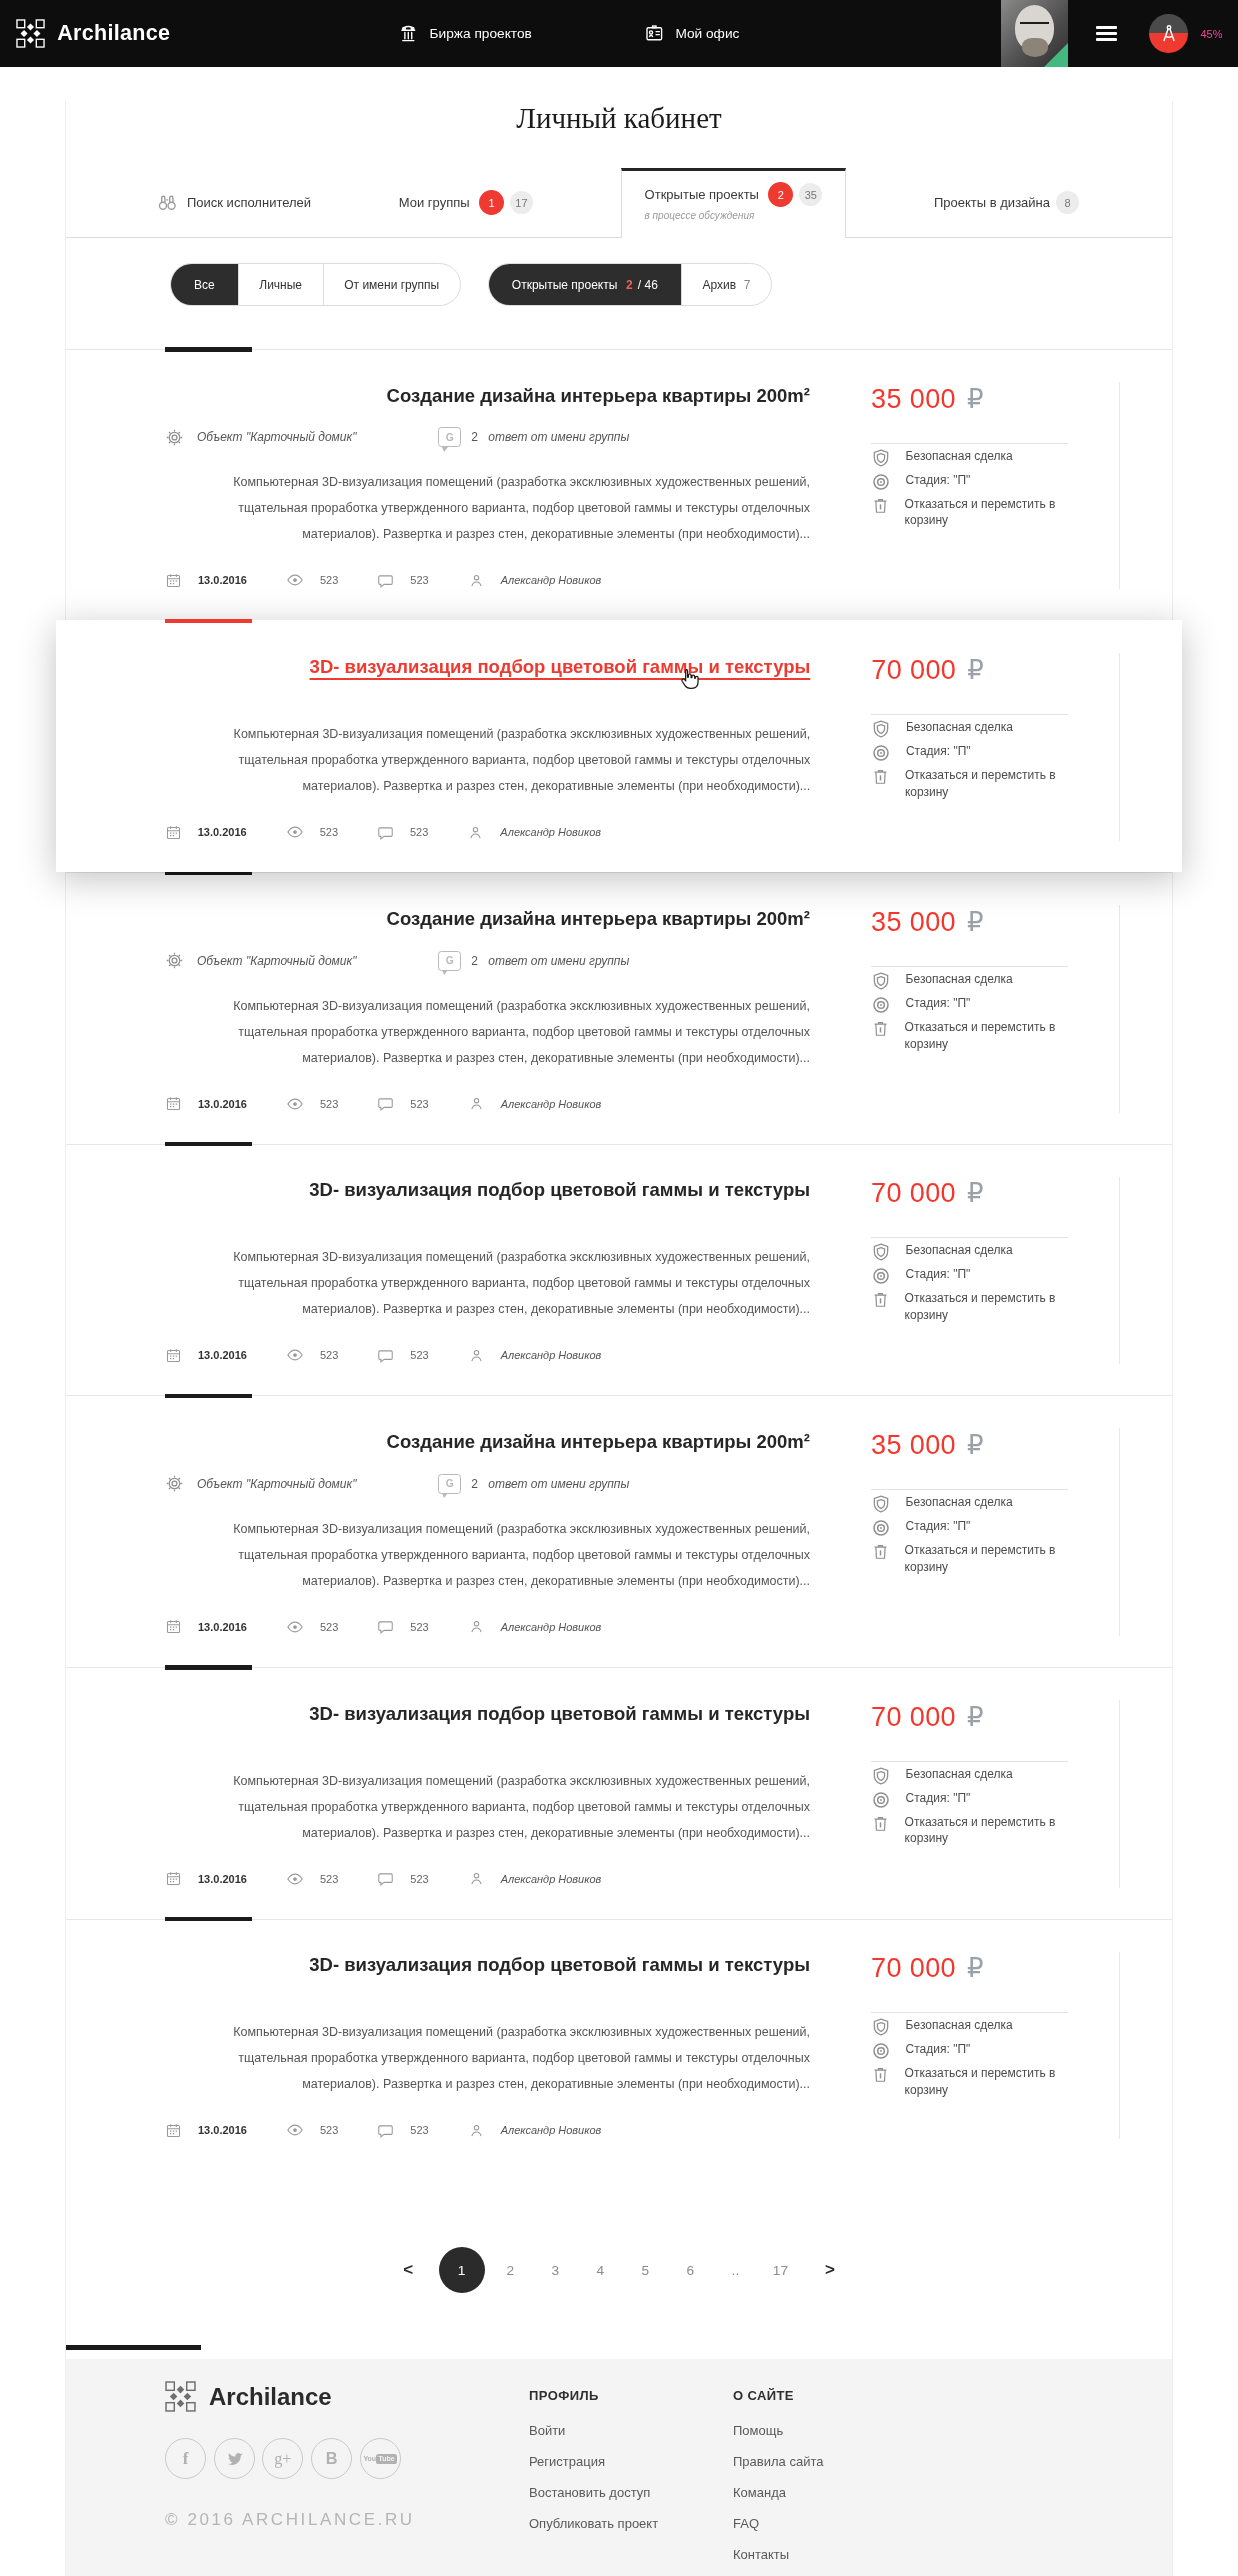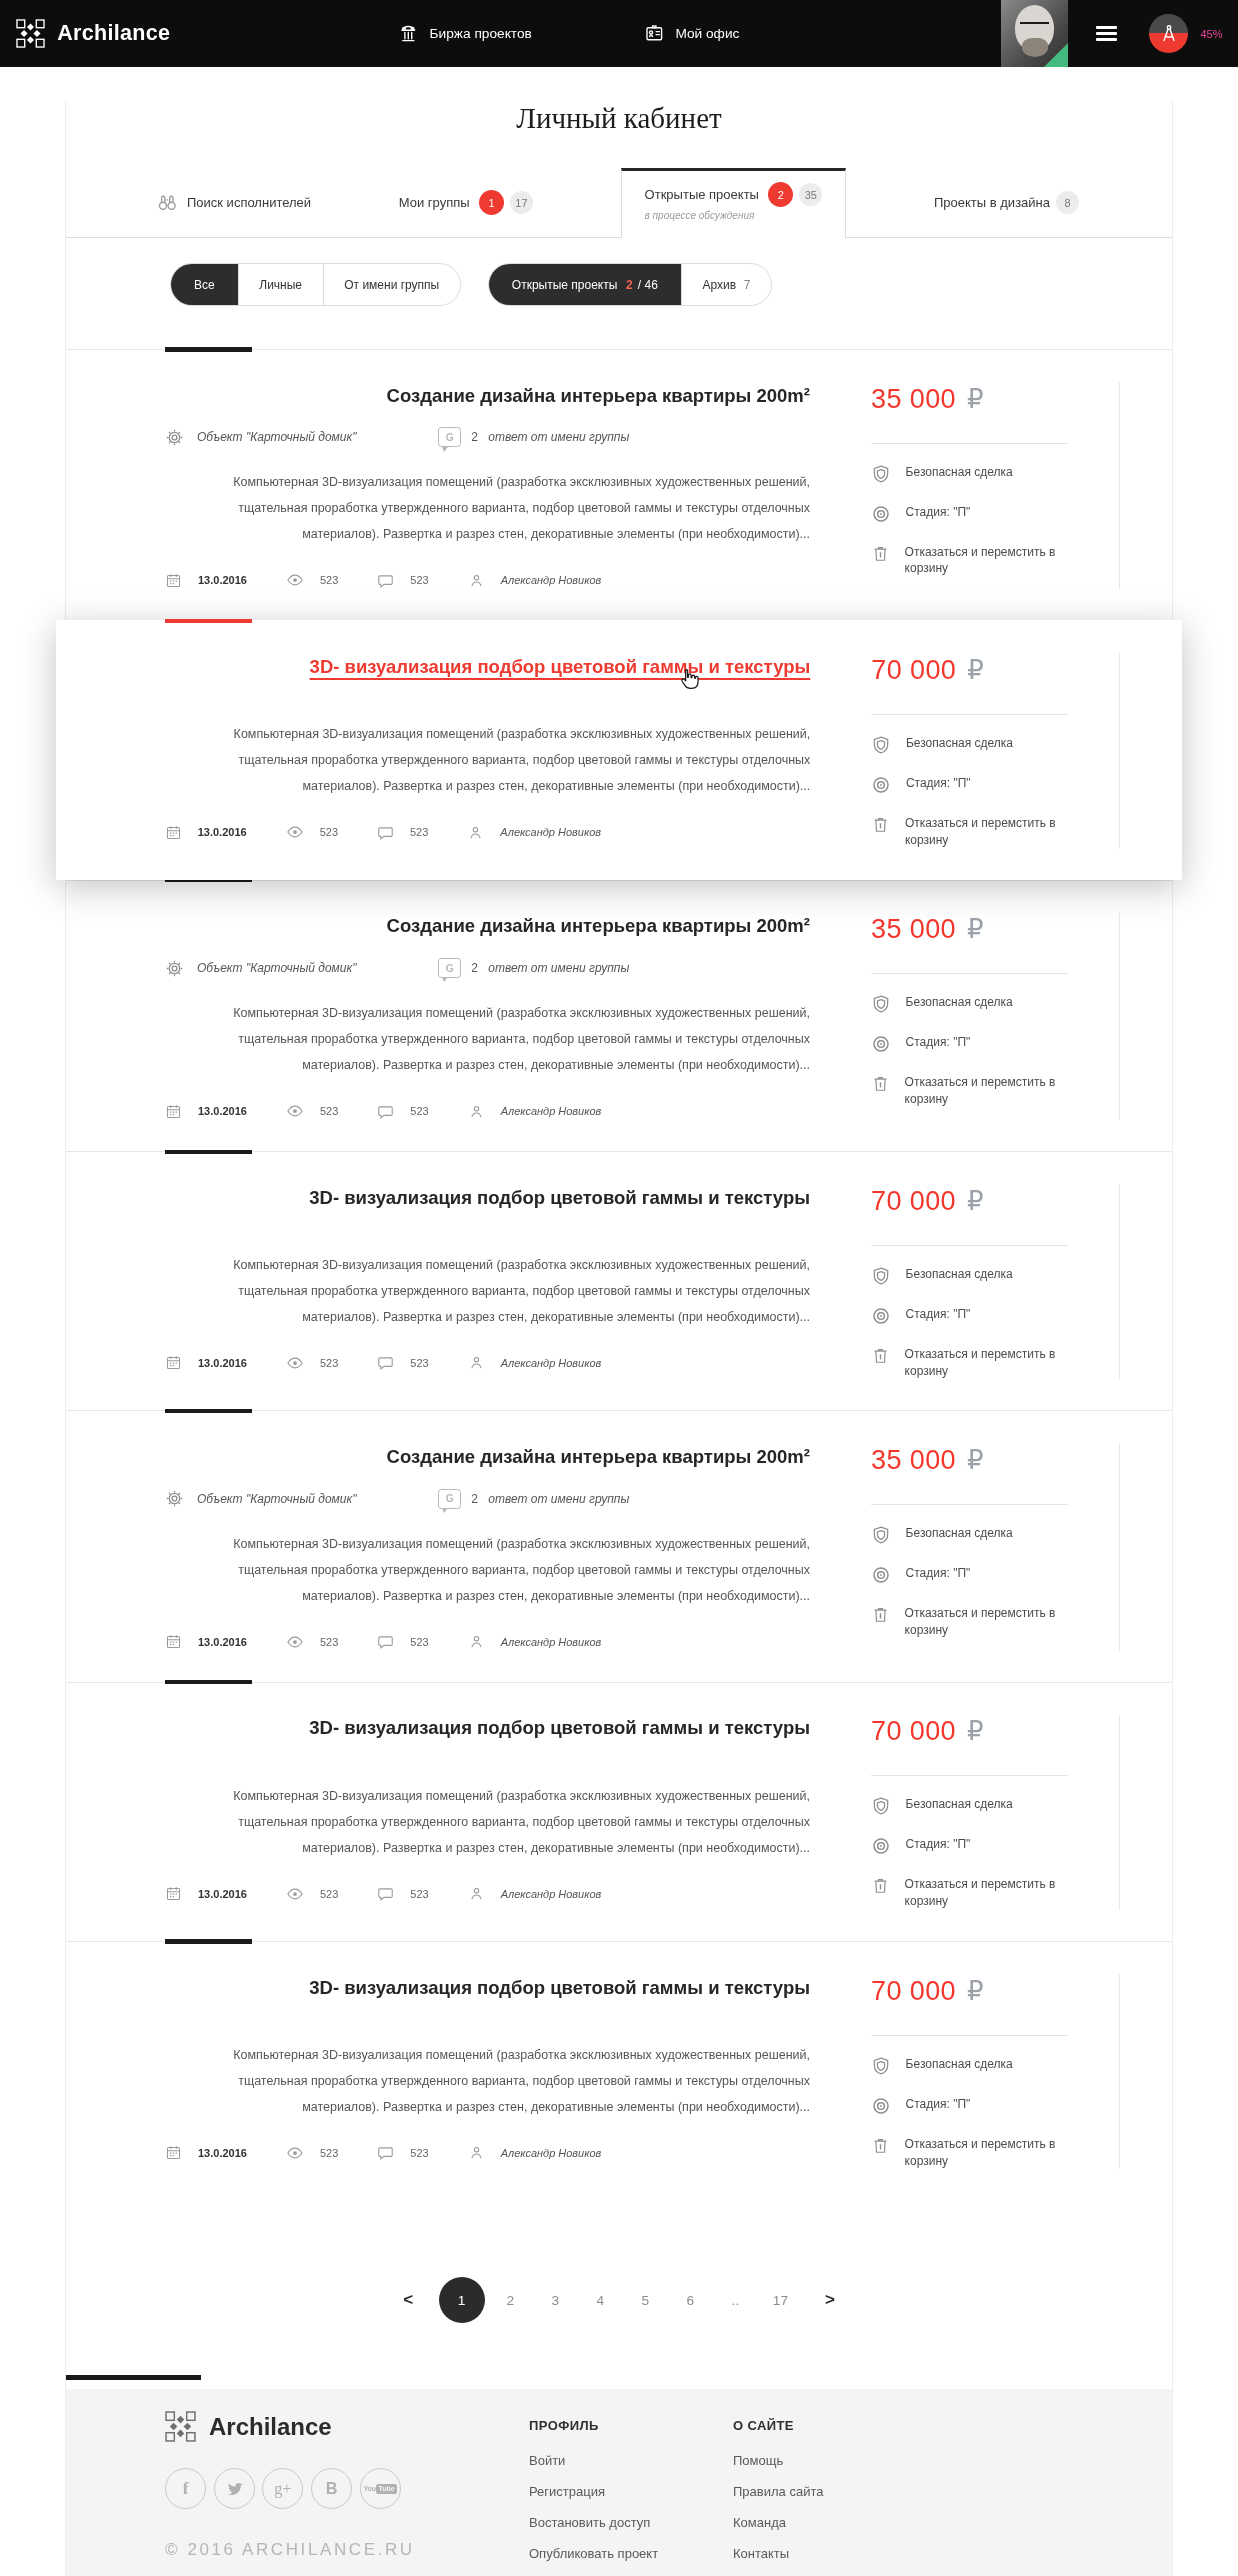--- a/index.html
+++ b/index.html
@@ -65,21 +65,21 @@
   .card-foot{display:flex;align-items:center;margin-top:24px;font-size:11px;color:#666;}
   .foot-item{display:flex;align-items:center;gap:16px;margin-right:39px;}
   .foot-date b{color:#333;font-size:11px;}
   .foot-author span{font-style:italic;color:#555;}
   
   .card-side{width:271px;flex-shrink:0;border-right:0.9px solid #e8e8e8;padding-left:22px;box-sizing:border-box;}
   .price-row{display:flex;align-items:baseline;margin-top:1.7px;}
   .price{font-size:27px;color:#f4372c;letter-spacing:0.4px;}
   .rub{font-size:26px;color:#9aa1a8;margin-left:11px;font-family:"DejaVu Sans",sans-serif;}
   .side-sep{border:none;border-top:0.9px solid #e3e3e3;margin:28px 0 0;width:197px;}
-  .side-item{display:flex;align-items:flex-start;gap:14.6px;margin-top:20px;font-size:12px;color:#4c4c4c;line-height:1.4;}
+  .side-item{display:flex;align-items:flex-start;gap:14.6px;margin-top:4px;font-size:12px;color:#4c4c4c;line-height:1.4;}
   .side-item:first-of-type{margin-top:26px;}
   .side-item .s-label{max-width:182px;}
   .side-trash{cursor:pointer;}
   
   .pagination{display:flex;align-items:center;justify-content:center;padding:46px 0 52px;}
   .page-arrow{font-size:17px;font-weight:700;color:#2b2b2b;margin:0 22px;cursor:pointer;}
   .page-link{width:45px;text-align:center;font-size:13.7px;color:#8d8d8d;cursor:pointer;font-weight:300;}
   .page-active{width:46px;height:46px;border-radius:50%;background:#2b2b2b;color:#fff;display:flex;align-items:center;justify-content:center;margin:0 3.4px;font-weight:400;}
   .bottom-accent{width:135px;height:4.3px;background:#191919;}
   
@@ -1035,18 +1035,19 @@
         <li>Востановить доступ</li>
         <li>Опубликовать проект</li>
       </ul>
     </div>
     <div class="f-col2">
       <div class="f-col-title">О САЙТЕ</div>
       <ul class="f-links">
         <li>Помощь</li>
         <li>Правила сайта</li>
         <li>Команда</li>
+        <li>FAQ</li>
         <li>Контакты</li>
       </ul>
     </div>
   </footer>
 </main>
 
 
 </body></html>

